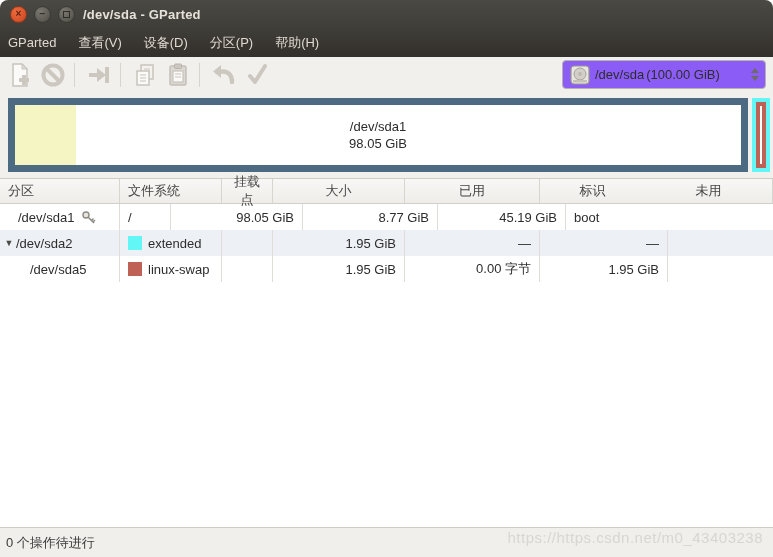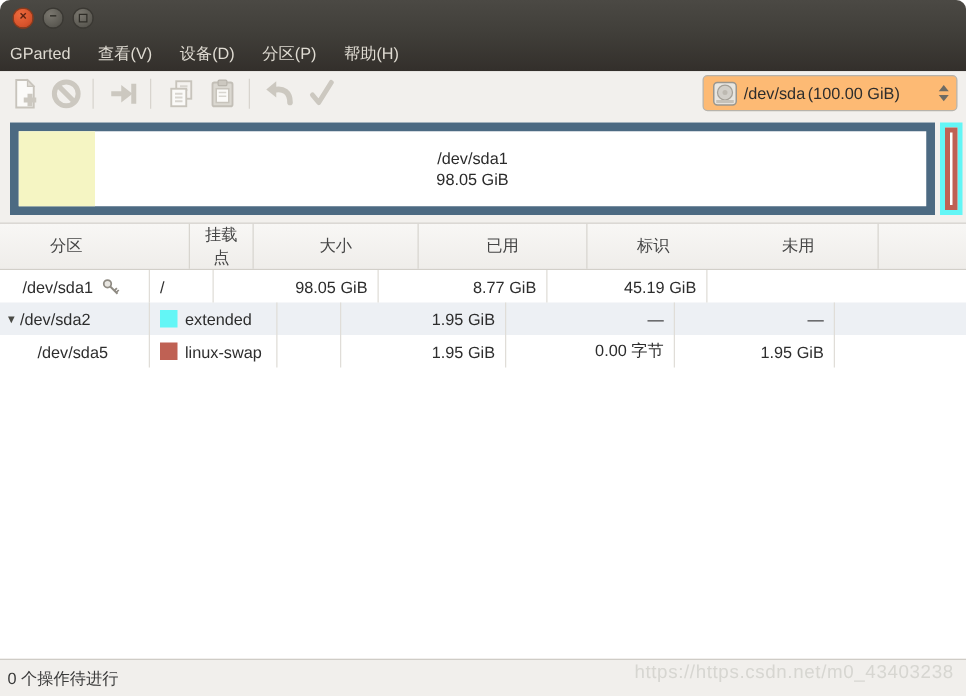--- a/index.html
+++ b/index.html
@@ -24,42 +24,42 @@
   .menubar{position:absolute;left:0;top:28px;width:773px;height:29px;display:flex;align-items:center;}
   .menuitem{padding:0 11px;color:#dfdbd2;height:29px;line-height:29px;cursor:default;}
   .menuitem:first-child{padding-left:8px;}
   
   .toolbar{position:absolute;left:0;top:57px;width:773px;height:36px;
     background:#f2f0ed;display:flex;align-items:center;}
   .tbtn{width:30px;height:30px;display:flex;align-items:center;justify-content:center;margin-left:3px;}
   .tbtn:first-child{margin-left:5px;}
   .tsep{width:1px;height:24px;background:#d8d4ce;margin:0 6px;}
   .devicebox{position:absolute;right:7px;top:3px;width:204px;height:29px;
-    background:#fdba74;border:1px solid #b7b3ab;border-radius:4px;
+    background:#8b5cf6;border:1px solid #b7b3ab;border-radius:4px;
     display:flex;align-items:center;padding:0 6px;}
   .devicebox .dtext{margin-left:4px;white-space:nowrap;}
   .devicebox .dsize{margin-left:2px;white-space:nowrap;}
   .spinner{margin-left:auto;display:flex;flex-direction:column;align-items:center;justify-content:center;height:100%;padding-left:6px;}
   .spinner .up,.spinner .dn{width:0;height:0;border-left:4px solid transparent;border-right:4px solid transparent;}
   .spinner .up{border-bottom:5px solid #6e6b64;margin-bottom:3px;}
   .spinner .dn{border-top:5px solid #6e6b64;}
   
   .diskarea{position:absolute;left:0;top:93px;width:773px;height:85px;background:#f2f0ed;}
   .pframe{position:absolute;left:8px;top:5px;width:740px;height:74px;
     border:7px solid #4c6a82;background:#ffffff;}
   .pused{position:absolute;left:0;top:0;width:61px;height:60px;background:#f5f5c3;}
   .plabel{position:absolute;left:0;top:0;width:100%;height:100%;
     display:flex;flex-direction:column;align-items:center;justify-content:center;
     line-height:17px;color:#2b2b2b;}
   .extframe{position:absolute;left:752px;top:5px;width:18px;height:74px;background:#63f6f6;padding:4px;}
   .swapframe{width:10px;height:66px;border:4px solid #bf6154;background:#ffffff;}
   
   .ptable{position:absolute;left:0;top:178px;width:773px;height:349px;background:#ffffff;}
-  .thead{display:flex;height:38px;background:linear-gradient(180deg,#f8f7f5,#efedea);
-    border-top:1px solid #cfccc6;border-bottom:1px solid #d2cfc9;color:#454545;padding-left:32px;}
+  .thead{display:flex;height:26px;background:linear-gradient(180deg,#f8f7f5,#efedea);
+    border-top:1px solid #cfccc6;border-bottom:1px solid #d2cfc9;color:#454545;}
   .th{display:flex;align-items:center;border-right:1px solid #d8d5cf;padding:0 8px;}
   .th.center{justify-content:center;}
   .trow{display:flex;height:26px;align-items:stretch;}
   .trow.alt{background:#edf0f4;}
   .td{display:flex;align-items:center;border-right:1px solid #e0ddd8;padding:0 8px;overflow:hidden;}
   .td.right{justify-content:flex-end;}
   .c1{width:120px;}.c2{width:102px;}.c3{width:51px;text-align:center;}.c4{width:132px;}
   .c5{width:135px;}.c6{width:128px;}.c7{width:105px;border-right:none !important;}
   .td.c1{padding:0 4px 0 0;}
   .indent1{width:18px;flex:none;}
@@ -78,20 +78,21 @@
 
 <div class="window">
 
   <div class="topbar">
     <div class="titlebar">
       <div class="winbtn close">×</div>
       <div class="winbtn gray">−</div>
       <div class="winbtn gray">
           <span class="maxsq"></span>
         </div>
+      <div class="wintitle">/dev/sda - GParted</div>
     </div>
     <div class="menubar">
       <div class="menuitem">GParted</div>
       <div class="menuitem">查看(V)</div>
       <div class="menuitem">设备(D)</div>
       <div class="menuitem">分区(P)</div>
       <div class="menuitem">帮助(H)</div>
     </div>
   </div>
 
@@ -177,20 +178,21 @@
       </div>
     </div>
     <div class="extframe" style="background: rgb(99, 246, 246);">
       <div class="swapframe"></div>
     </div>
   </div>
 
   <div class="ptable">
     <div class="thead">
       <div class="th c1">分区</div>
+      <div class="th c2">文件系统</div>
       <div class="th c3">挂载点</div>
       <div class="th c4 center">大小</div>
       <div class="th c5 center">已用</div>
       <div class="th c7 center">标识</div>
       <div class="th c6 center">未用</div>
     </div>
 
     <div class="trow">
       <div class="td c1">
         <span class="indent1"></span>
@@ -201,20 +203,21 @@
             <line x1="7" y1="7" x2="13" y2="13" stroke="#8f8b83" stroke-width="1.6"></line>
             <line x1="10.5" y1="10.5" x2="12.5" y2="8.5" stroke="#8f8b83" stroke-width="1.4"></line>
             <line x1="12" y1="12" x2="14" y2="10" stroke="#8f8b83" stroke-width="1.4"></line>
           </svg>
         </span>
       </div>
       <div class="td c3">/</div>
       <div class="td c4 right">98.05 GiB</div>
       <div class="td c5 right">8.77 GiB</div>
       <div class="td c6 right">45.19 GiB</div>
+      <div class="td c7">boot</div>
     </div>
 
     <div class="trow alt">
       <div class="td c1">
         <span class="expander">▼</span>
         <span>/dev/sda2</span>
       </div>
       <div class="td c2">
         <span class="swatch" style="background: rgb(99, 246, 246);"></span>
         <span>extended</span>

